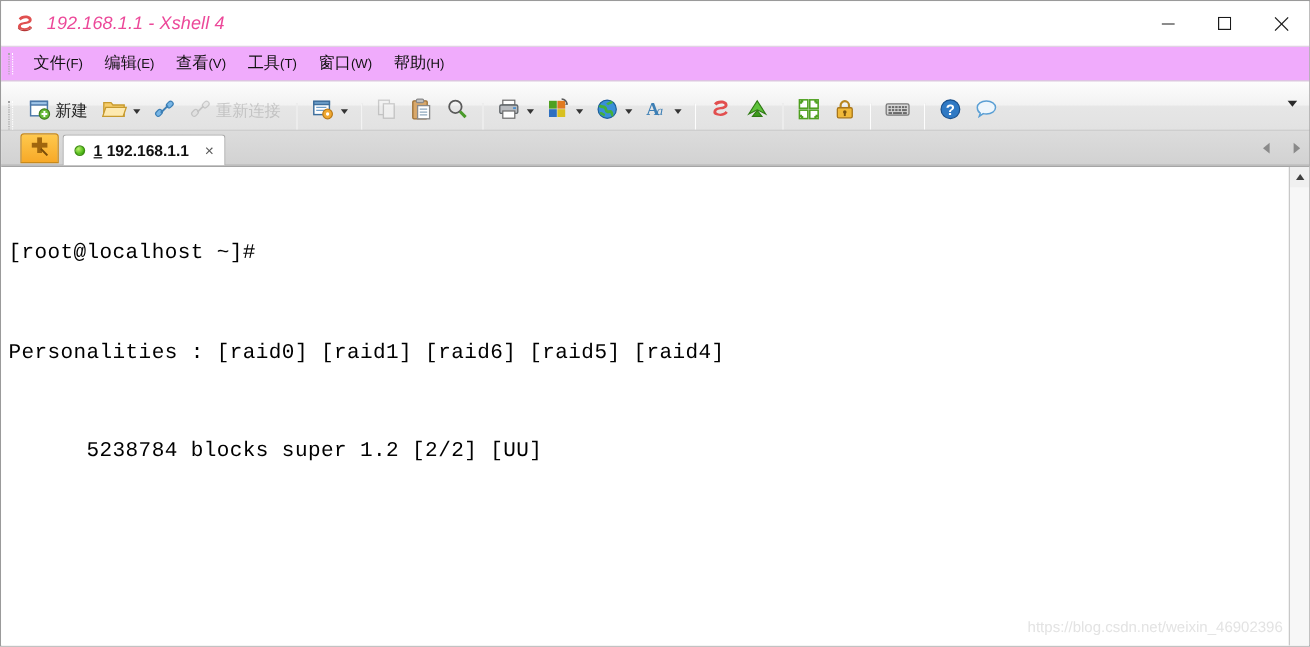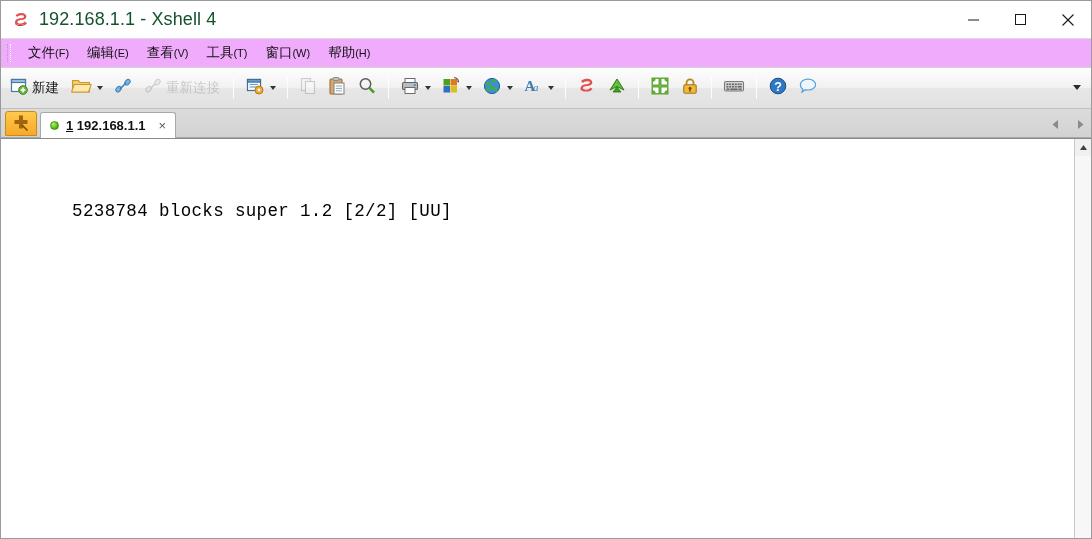--- a/index.html
+++ b/index.html
@@ -37,24 +37,25 @@
     flex: 1;
     height: 100%;
   }
   .app-icon {
     width: 18px; height: 18px;
     position: relative;
     flex-shrink: 0;
   }
   .app-icon svg { display:block; }
   .title-text {
-    font-size: 18px;
-    color: #14532d;
+    font-size: 15px;
+    color: #ec4899;
     letter-spacing: 0.1px;
     white-space: nowrap;
+    font-style: italic;
   }
   .win-buttons { display: flex; height: 100%; }
   .win-btn {
     width: 47px; height: 100%;
     display: flex; align-items: center; justify-content: center;
     cursor: default;
   }
   .win-btn svg { display: block; }
 
   
@@ -82,21 +83,22 @@
     white-space: nowrap;
   }
   .menu-item .mn { font-size: 11px; }
 
   
   .toolbar {
     height: 41px; min-height: 41px;
     background: linear-gradient(to bottom, #fdfdfd 0%, #f2f2f2 48%, #e6e6e6 52%, #e2e2e2 100%);
     border-bottom: 1px solid #bfbfbf;
     display: flex;
-    align-items: center;
+    align-items: flex-end;
+    padding-left: 14px;
     position: relative;
   }
   .tb-grip {
     width: 4px; height: 24px;
     margin-right: 7px; margin-left: -8px;
     border-left: 1px dotted #a0a0a0;
     border-right: 1px dotted #ffffff;
   }
   .tb-item {
     display: flex; align-items: center;
@@ -133,21 +135,21 @@
     right: 8px; top: 50%;
     transform: translateY(-50%);
   }
 
   
   .tabbar {
     height: 29px; min-height: 29px;
     background: linear-gradient(to bottom, #dcdcdc 0%, #d2d2d2 100%);
     display: flex;
     align-items: flex-end;
-    padding-left: 4px;
+    padding-left: 16px;
     position: relative;
     border-bottom: 1px solid #a8a8a8;
   }
   .newtab-btn {
     width: 32px; height: 25px;
     margin-bottom: 1px;
     background: linear-gradient(to bottom, #ffc94d 0%, #f7a928 100%);
     border: 1px solid #c98a1b;
     border-radius: 3px 3px 0 0;
     display: flex; align-items: center; justify-content: center;
@@ -565,20 +567,22 @@
       <span>
         <svg width="9" height="11" viewBox="0 0 9 11">
             <polygon points="2,1 2,10 7.5,5.5" fill="#8a8a8a"></polygon>
           </svg>
       </span>
     </div>
   </div>
 
   <div class="term-wrap">
     <div class="term">
+      <div class="line">[root@localhost ~]#</div>
+      <div class="line">Personalities : [raid0] [raid1] [raid6] [raid5] [raid4]</div>
       <div class="line">      5238784 blocks super 1.2 [2/2] [UU]</div>
       
       
       
       
       
       
       
       
       
@@ -586,15 +590,16 @@
 
     <div class="scrollbar">
       <div class="sb-arrow">
         <svg width="9" height="7" viewBox="0 0 9 7">
             <polygon points="4.5,1 8,6 1,6" fill="#404040"></polygon>
           </svg>
       </div>
       <div class="sb-track"></div>
     </div>
 
+    <div class="watermark">https://blog.csdn.net/weixin_46902396</div>
   </div>
 
 </div>
 
 </body></html>

